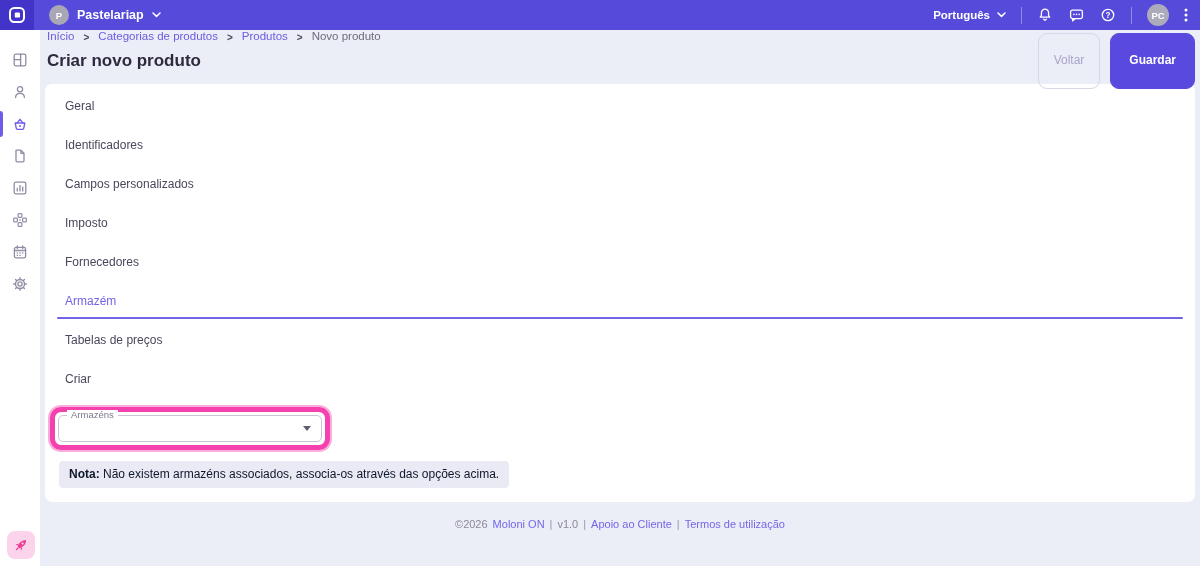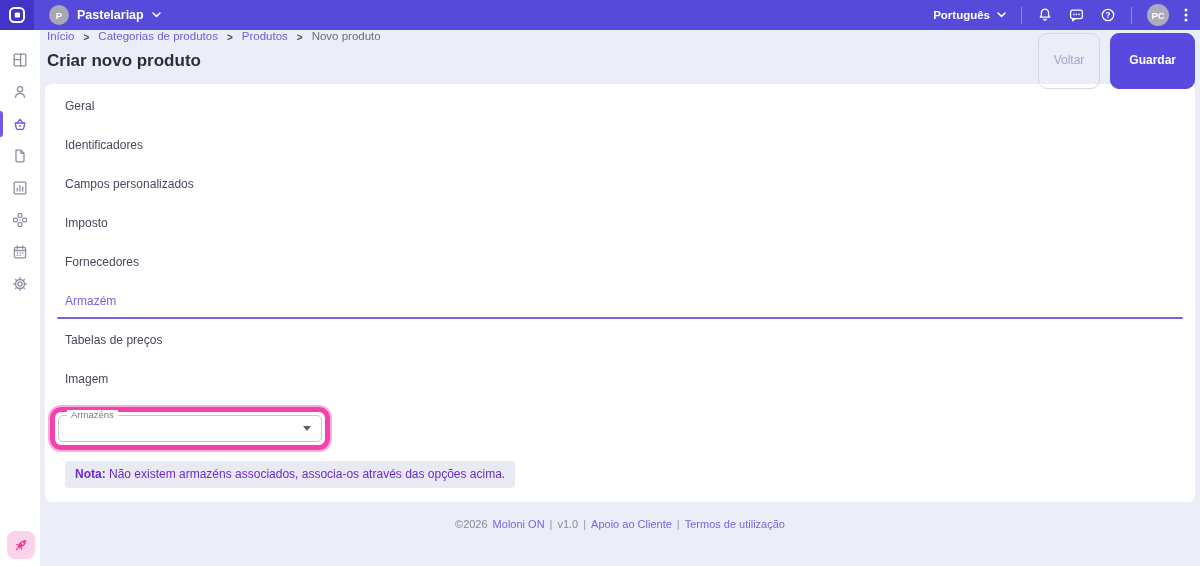--- a/index.html
+++ b/index.html
@@ -101,23 +101,23 @@
     border-top:5px solid #5F5C6E;
   }
   .field-default { margin:16px 0 0 2px; }
   .ring {
     width:-moz-fit-content; width:fit-content;
     border:5px solid #F441AE; border-radius:11px; padding:3px;
     margin:10px 0 0 -7px;
     box-shadow:0 0 0 2px #F9AEDB;
   }
   .note {
-    margin:11px 0 0 8px; width:-moz-fit-content; width:fit-content;
+    margin:11px 0 0 2px; width:-moz-fit-content; width:fit-content;
     background:#E9EAF4; border-radius:4px; padding:6px 10px 7px 10px;
-    font-size:12px; color:#6d28d9;
+    font-size:12px; color:#0f172a;
   }
   .note .note-prefix { font-weight:700; }
 
   .page-footer {
     text-align:center; font-size:11px; color:#8B8899; margin-top:16px;
     display:flex; justify-content:center; gap:5px; align-items:flex-start;
   }
   .page-footer .flink { color:#7367E8; cursor:pointer; }
   .page-footer .fsep { color:#9B98A8; }
 
@@ -289,21 +289,21 @@
 
   <section class="card">
     <div class="tabs">
       <div class="tab">Geral</div>
       <div class="tab">Identificadores</div>
       <div class="tab">Campos personalizados</div>
       <div class="tab">Imposto</div>
       <div class="tab">Fornecedores</div>
       <div class="tab active">Armazém</div>
       <div class="tab">Tabelas de preços</div>
-      <div class="tab">Imagem</div>
+      <div class="tab">Criar</div>
     </div>
 
 
     <div class="ring">
       <div class="field">
         <span class="field-label">Armazéns</span>
         <span class="field-value"></span>
         <span class="caret"></span>
       </div>
     </div>

